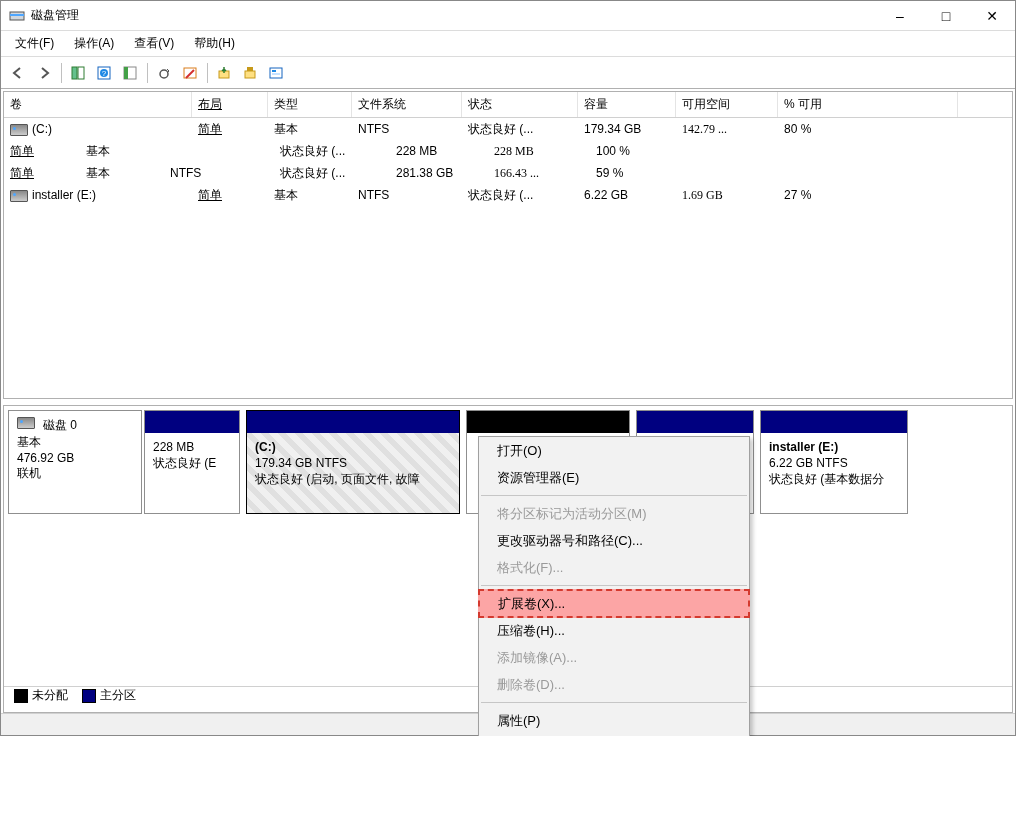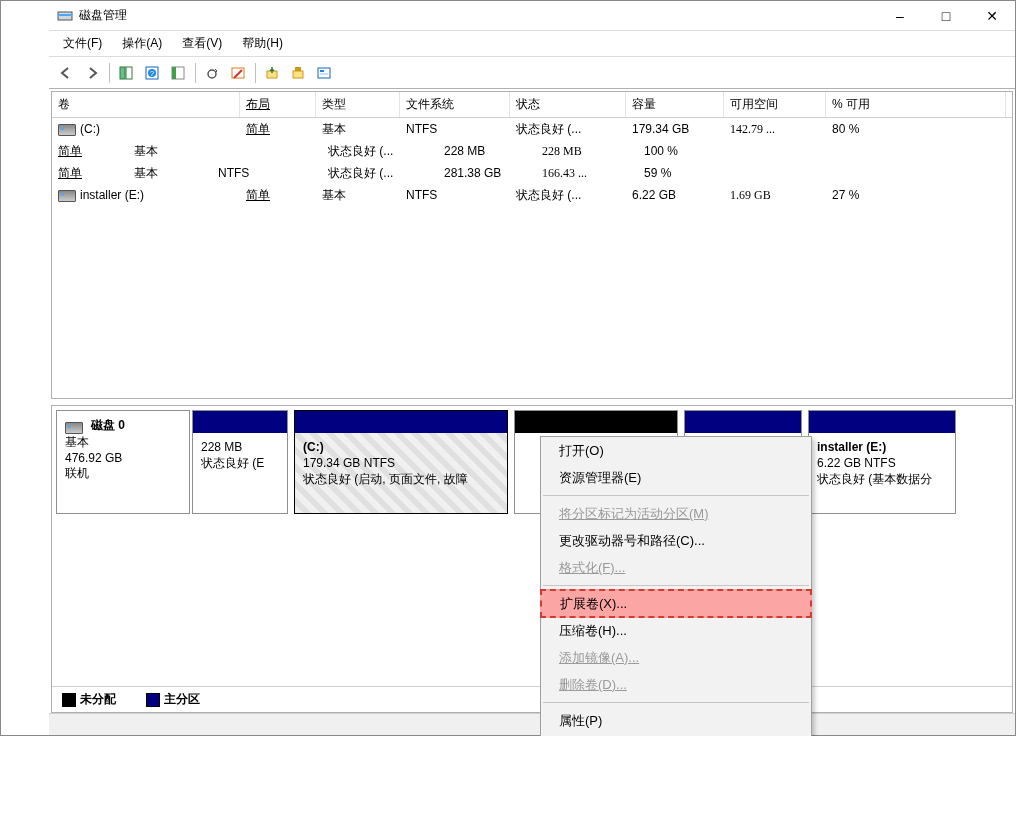--- a/index.html
+++ b/index.html
@@ -1,17 +1,17 @@
 <!DOCTYPE html>
 <html><head>
 <meta charset="utf-8">
 <style>
   * { box-sizing: border-box; }
   html, body { margin: 0; padding: 0; font-family: "Segoe UI", "Microsoft YaHei", Tahoma, sans-serif; font-size: 12px; color: #000; background: #fff; }
-  .window { width: 1016px; height: 736px; border: 1px solid #888; display: flex; flex-direction: column; background: #fff; padding-left: 48px; }
+  .window { width: 1016px; height: 736px; border: 1px solid #888; display: flex; flex-direction: column; background: #fff; }
 
   
   .titlebar { height: 30px; display: flex; align-items: center; justify-content: space-between; padding: 0 0 0 8px; border-bottom: 1px solid #dcdcdc; }
   .titlebar-left { display: flex; align-items: center; gap: 6px; }
   .title-icon { width: 16px; height: 16px; display: inline-flex; align-items: center; justify-content: center; }
   .title-text { font-size: 12px; }
   .titlebar-ctrls { display: flex; height: 100%; }
   .titlebar-ctrls div { width: 46px; display: flex; align-items: center; justify-content: center; font-size: 14px; font-family: "Segoe UI Symbol", sans-serif; color: #000; }
 
   
@@ -41,41 +41,41 @@
   .w-free  { width: 102px; font-family: Liberation Serif, serif; }
   .w-pct   { width: 180px; }
   .vol-ico { display: inline-block; width: 18px; height: 12px; margin-right: 4px; vertical-align: middle; background: linear-gradient(#888,#ccc); border: 1px solid #555; border-radius: 1px; position: relative; }
   .vol-ico::after { content: ""; position: absolute; left: 2px; top: 2px; width: 3px; height: 3px; background: #4da6ff; border-radius: 50%; }
 
   
   .disk-pane { flex: 1; margin: 6px 2px 0 2px; border: 1px solid #b0b0b0; background: #fff; display: flex; flex-direction: column; position: relative; }
   .disk-scroll { flex: 1; overflow: hidden; padding: 4px; }
   .disk-row { display: flex; height: 104px; }
   .disk-label { width: 134px; border: 1px solid #8f8f8f; background: #fff; padding: 6px 8px; display: flex; flex-direction: column; }
-  .disk-label .dname { font-weight: bold; display: flex; align-items: flex-end; gap: 4px; }
+  .disk-label .dname { font-weight: normal; display: flex; align-items: flex-start; gap: 4px; }
   .part-strip { flex: 1; display: flex; gap: 6px; margin-left: 2px; }
   .part { display: flex; flex-direction: column; border: 1px solid #8f8f8f; background: #fff; }
   .part-top { height: 22px; background: #000080; }
   .part-top.black { background: #000; }
   .part-body { flex: 1; padding: 6px 8px; font-size: 12px; line-height: 16px; overflow: hidden; white-space: nowrap; position: relative; }
   .part.selected .part-body { background: repeating-linear-gradient(45deg, #f0f0f0 0 6px, #e0e0e0 6px 12px); }
   .part.selected { border: 1px solid #000; }
   .part-body b { font-weight: bold; }
 
-  .legend { height: 26px; border-top: 1px solid #d0d0d0; display: flex; align-items: center; gap: 30px; padding: 0 10px; font-size: 12px; font-weight: bold; }
+  .legend { height: 26px; border-top: 1px solid #d0d0d0; display: flex; gap: 14px; padding: 0 10px; font-size: 12px; }
   .legend .swatch { width: 14px; height: 14px; display: inline-block; margin-right: 4px; border: 1px solid #000; vertical-align: middle; }
   .legend .sw-black { background: #000; }
   .legend .sw-navy { background: #000080; }
 
   .statusbar { height: 22px; border-top: 1px solid #d0d0d0; background: #f0f0f0; }
 
   
   .context-menu { position: absolute; width: 272px; background: #f2f2f2; border: 1px solid #a0a0a0; box-shadow: 3px 3px 4px rgba(0,0,0,.2); font-size: 13px; }
   .cm-item { height: 27px; display: flex; align-items: center; padding: 0 18px; color: #000; }
-  .cm-item.disabled { color: #9a9a9a; text-decoration: underline; }
+  .cm-item.disabled { color: #9a9a9a; }
   .cm-sep { height: 1px; background: #c6c6c6; margin: 4px 2px; }
   .cm-item.highlight { background: #fca5a5; border: 2px dashed #d43a2f; margin: -1px; height: 29px; }
 </style>
 </head>
 <body>
 
 <div class="window">
 
   <div class="titlebar">
     <div class="titlebar-left">
@@ -250,21 +250,21 @@
               <div class="part-body"><b>):</b><br>FS<br>数据分区)</div>
             </div>
             <div class="part" style="width: 148px;">
               <div class="part-top"></div>
               <div class="part-body"><b>installer  (E:)</b><br>6.22 GB NTFS<br>状态良好 (基本数据分</div>
             </div>
           </div>
       </div>
     </div>
 
-    <div class="context-menu" style="left:488px; top:30px;">
+    <div class="context-menu" style="left:474px; top:30px;">
       <div class="cm-item">打开(O)</div>
       <div class="cm-item">资源管理器(E)</div>
       <div class="cm-sep"></div>
       <div class="cm-item disabled">将分区标记为活动分区(M)</div>
       <div class="cm-item">更改驱动器号和路径(C)...</div>
       <div class="cm-item disabled">格式化(F)...</div>
       <div class="cm-sep"></div>
       <div class="cm-item highlight">扩展卷(X)...</div>
       <div class="cm-item">压缩卷(H)...</div>
       <div class="cm-item disabled">添加镜像(A)...</div>

